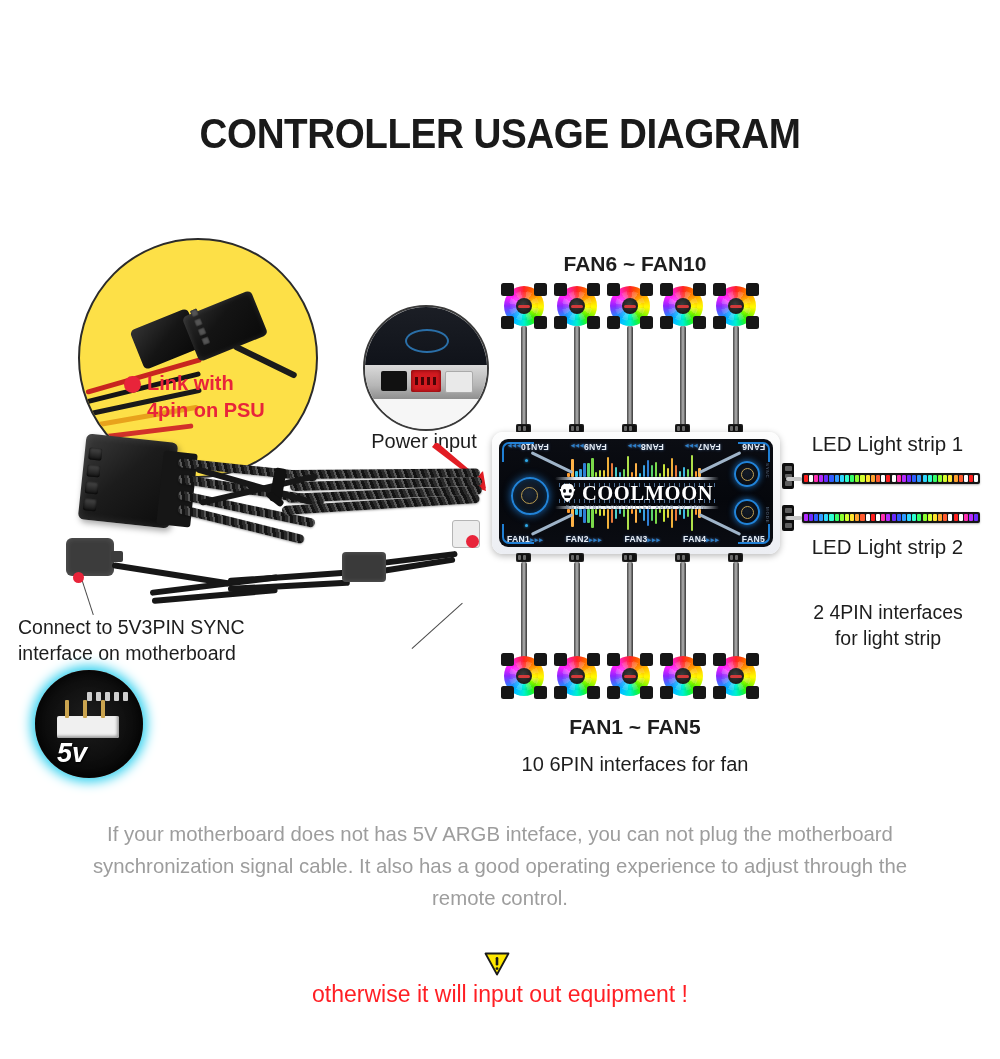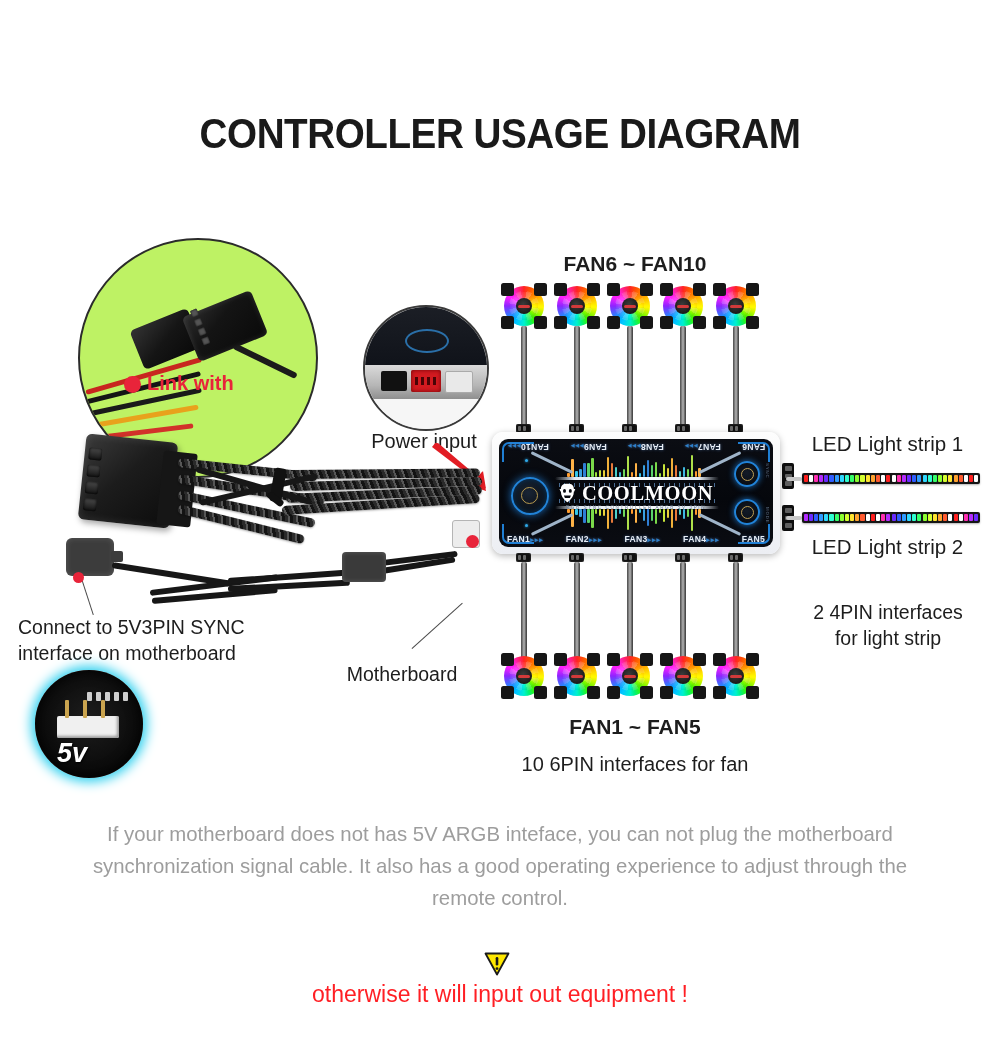--- a/index.html
+++ b/index.html
@@ -19,21 +19,21 @@
     transform:scaleX(0.92);
   }
 
   
   .lbl{color:#1d1d1d;font-size:19px;line-height:1.18;}
   .lbl-b{font-weight:bold;}
 
   
   #psu-callout{
     left:78px;top:238px;width:236px;height:236px;border-radius:50%;
-    border:2px solid #2b2b2b;background:#bef264;overflow:hidden;
+    border:2px solid #2b2b2b;background:#fde047;overflow:hidden;
   }
   #psu-photo{left:0;top:0;width:236px;height:236px;}
   .molex-a{
     left:108px;top:62px;width:74px;height:48px;background:
       linear-gradient(150deg,#2c2c2c 0%,#141414 40%,#0a0a0a 100%);
     border-radius:5px;transform:rotate(-22deg);
     box-shadow:inset 0 0 6px rgba(255,255,255,.12);
   }
   .molex-b{
     left:55px;top:78px;width:62px;height:42px;background:
@@ -256,20 +256,21 @@
     <div class="abs pinrow">
       <i></i>
         <i></i>
         <i></i>
         <i></i>
     </div>
   </div>
   <div class="abs" id="psu-dot"></div>
   <div class="abs" id="psu-text">
     <div>Link with</div>
+    <div>4pin on PSU</div>
   </div>
 </div>
 
 <div class="abs" id="pwr-callout">
   <div class="abs pw-top">
     <div class="abs pw-ring"></div>
   </div>
   <div class="abs pw-strip"></div>
   <div class="abs pw-p1"></div>
   <div class="abs pw-p2">
@@ -345,21 +346,20 @@
   </div>
   <div id="mb-hdr">
     <i style="left:8px"></i>
       <i style="left:26px"></i>
       <i style="left:44px"></i>
   </div>
   <div id="mb-5v">5v</div>
 </div>
 
 <div class="abs lbl" id="mb-sig-text">
-  <div>Motherboard</div>
 </div>
 
 <div class="abs lbl lbl-b" style="left:490px;top:252px;width:290px;text-align:center;font-size:21px;">FAN6 ~ FAN10</div>
 
 <div class="abs" id="top-fans" style="left:0;top:0;width:1000px;height:1059px;">
     <div class="fan" style="left: 501px; top: 283px;">
       <div class="ring"></div>
       <div class="blades"></div>
       <div class="hub"></div>
       <div class="frame">

